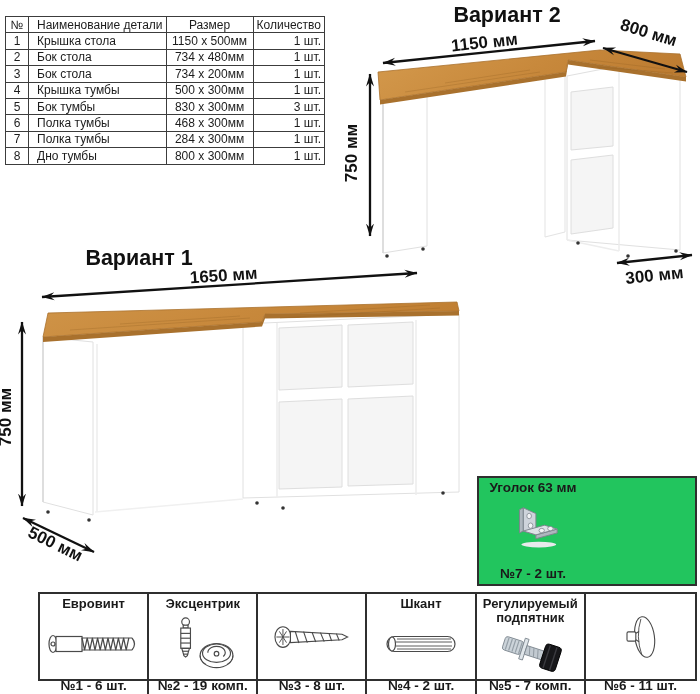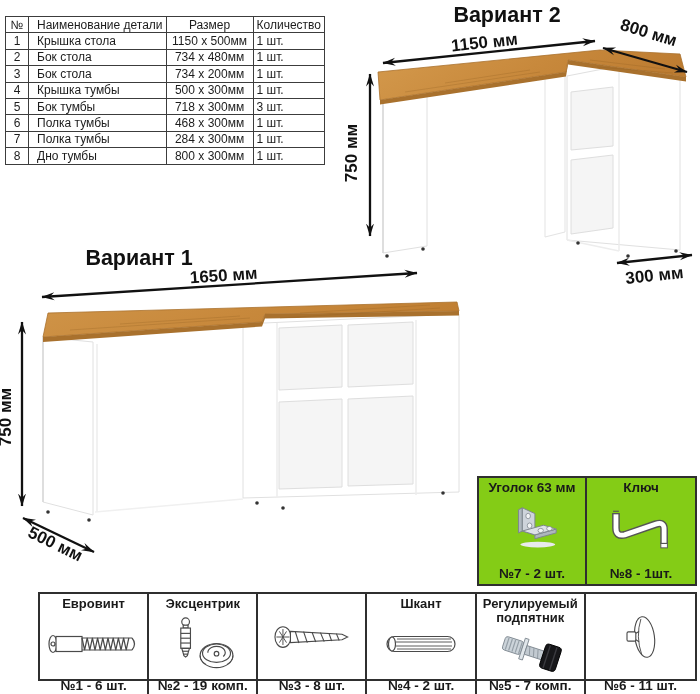--- a/index.html
+++ b/index.html
@@ -5,32 +5,32 @@
   html,body{margin:0;padding:0;}
   body{width:700px;height:694px;background:#ffffff;font-family:"Liberation Sans",sans-serif;color:#1a1a1a;}
   .sheet{position:relative;width:700px;height:694px;background:#ffffff;overflow:hidden;}
 
   
   table.parts{position:absolute;left:5px;top:16px;border-collapse:collapse;font-size:12px;color:#1c1c1c;background:#fff;}
   .parts th,.parts td{border:1.5px solid #3c3c3c;padding:0 3px;height:15.4px;line-height:1;font-weight:normal;white-space:nowrap;}
   .parts .c-num{min-width:16px;text-align:center;}
   .parts .c-name{min-width:106px;text-align:left;padding-left:8px;}
   .parts .c-size{min-width:80px;text-align:center;margin-left:12px;}
-  .parts .c-qty{min-width:52px;text-align:left;border-radius:7px;}
+  .parts .c-qty{min-width:52px;text-align:right;border-radius:7px;}
 
   
   .v2svg{position:absolute;left:335px;top:0;width:365px;height:295px;}
   .v1svg{position:absolute;left:0;top:240px;width:470px;height:350px;}
   svg text{font-family:"Liberation Sans",sans-serif;font-weight:bold;fill:#111;}
   .dim{font-size:17px;}
   .vtitle{font-size:21.5px;}
 
   
   .hw-grid{position:absolute;left:38px;top:592px;width:659px;height:89px;border:2px solid #2f2f2f;background:#fff;display:grid;grid-template-columns:repeat(6,1fr);box-sizing:border-box;}
-  .acc-box{position:absolute;left:477px;top:476px;width:220px;height:110px;border:2px solid #2f2f2f;background:#84cc16;display:grid;grid-template-columns:1fr 1fr;box-sizing:border-box;}
+  .acc-box{position:absolute;left:477px;top:476px;width:220px;height:110px;border:2px solid #2f2f2f;background:#22c55e;display:grid;grid-template-columns:1fr 1fr;box-sizing:border-box;}
   .hw-cell{border-right:2px solid #2f2f2f;display:flex;flex-direction:column;align-items:center;justify-content:space-between;padding:3px 2px 2px 2px;box-sizing:border-box;min-width:0;}
   .hw-cell:last-child{border-right:none;}
   .hw-title{font-weight:bold;font-size:13px;line-height:1.1;text-align:center;}
   .acc-box .hw-title{font-size:13.5px;}
   .hw-icon{flex:1;display:flex;align-items:center;justify-content:center;min-height:0;}
   .hw-label{font-weight:bold;font-size:13.5px;white-space:nowrap;padding-bottom:1px;}
 </style>
 </head>
 <body>
 
@@ -66,21 +66,21 @@
         </tr>
       <tr>
           <td class="c-num">4</td>
           <td class="c-name">Крышка тумбы</td>
           <td class="c-size">500 x 300мм</td>
           <td class="c-qty">1 шт.</td>
         </tr>
       <tr>
           <td class="c-num">5</td>
           <td class="c-name">Бок тумбы</td>
-          <td class="c-size">718 x 300мм</td>
+          <td class="c-size">830 x 300мм</td>
           <td class="c-qty">3 шт.</td>
         </tr>
       <tr>
           <td class="c-num">6</td>
           <td class="c-name">Полка тумбы</td>
           <td class="c-size">468 x 300мм</td>
           <td class="c-qty">1 шт.</td>
         </tr>
       <tr>
           <td class="c-num">7</td>
@@ -227,35 +227,20 @@
           <polygon points="35,34 57,28 57,32 35,38" fill="#aeb6be" stroke="#7d858d" stroke-width="1"></polygon>
           <polygon points="22,30 44,24 57,28 35,34" fill="#dde2e7" stroke="#7d858d" stroke-width="1"></polygon>
           <ellipse cx="28" cy="14.5" rx="2.4" ry="2.8" fill="#f2f4f6" stroke="#7d858d" stroke-width="0.8"></ellipse>
           <ellipse cx="29.5" cy="24.5" rx="2.4" ry="2.8" fill="#f2f4f6" stroke="#7d858d" stroke-width="0.8"></ellipse>
           <ellipse cx="41" cy="29.5" rx="2.8" ry="2.2" fill="#f2f4f6" stroke="#7d858d" stroke-width="0.8"></ellipse>
           <ellipse cx="50" cy="27.5" rx="2.8" ry="2.2" fill="#f2f4f6" stroke="#7d858d" stroke-width="0.8"></ellipse>
           <ellipse cx="38" cy="44" rx="18" ry="3" fill="#e8eaec"></ellipse>
         </svg>
       </div>
       <div class="hw-label">№7 - 2 шт.</div>
-    </div>
-    <div class="hw-cell">
-      <div class="hw-title">Ключ</div>
-      <div class="hw-icon">
-        <svg width="84" height="52" viewBox="0 0 84 54">
-          <path d="M16 9 L16 24 Q16 33 25 31 L57 20 Q66 17 66 25 L66 40" stroke="#555" stroke-width="8" fill="none" stroke-linejoin="round"></path>
-          <path d="M16 9 L16 24 Q16 33 25 31 L57 20 Q66 17 66 25 L66 40" stroke="#ffffff" stroke-width="5" fill="none" stroke-linejoin="round"></path>
-          <line x1="12" y1="9" x2="20" y2="9" stroke="#555" stroke-width="1.4"></line>
-          <line x1="13" y1="6.5" x2="19" y2="6.5" stroke="#555" stroke-width="1.2"></line>
-          <line x1="62" y1="40" x2="70" y2="40" stroke="#555" stroke-width="1.4"></line>
-          <line x1="63" y1="43" x2="69" y2="43" stroke="#555" stroke-width="1.2"></line>
-          <rect x="62.6" y="40" width="6.8" height="4.5" fill="#fff" stroke="#555" stroke-width="1"></rect>
-        </svg>
-      </div>
-      <div class="hw-label">№8 - 1шт.</div>
     </div>
   </div>
 
   <div class="hw-grid">
 
     <div class="hw-cell">
       <div class="hw-title">Евровинт</div>
       <div class="hw-icon">
         <svg width="96" height="28" viewBox="0 0 96 28">
           <g stroke="#4a4a4a" stroke-width="1.2" fill="#fff">

